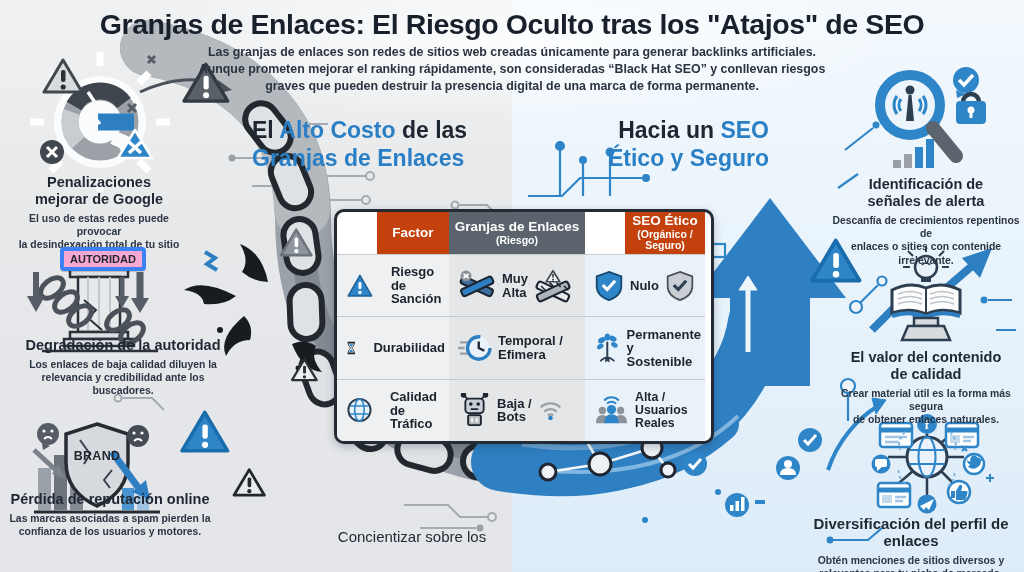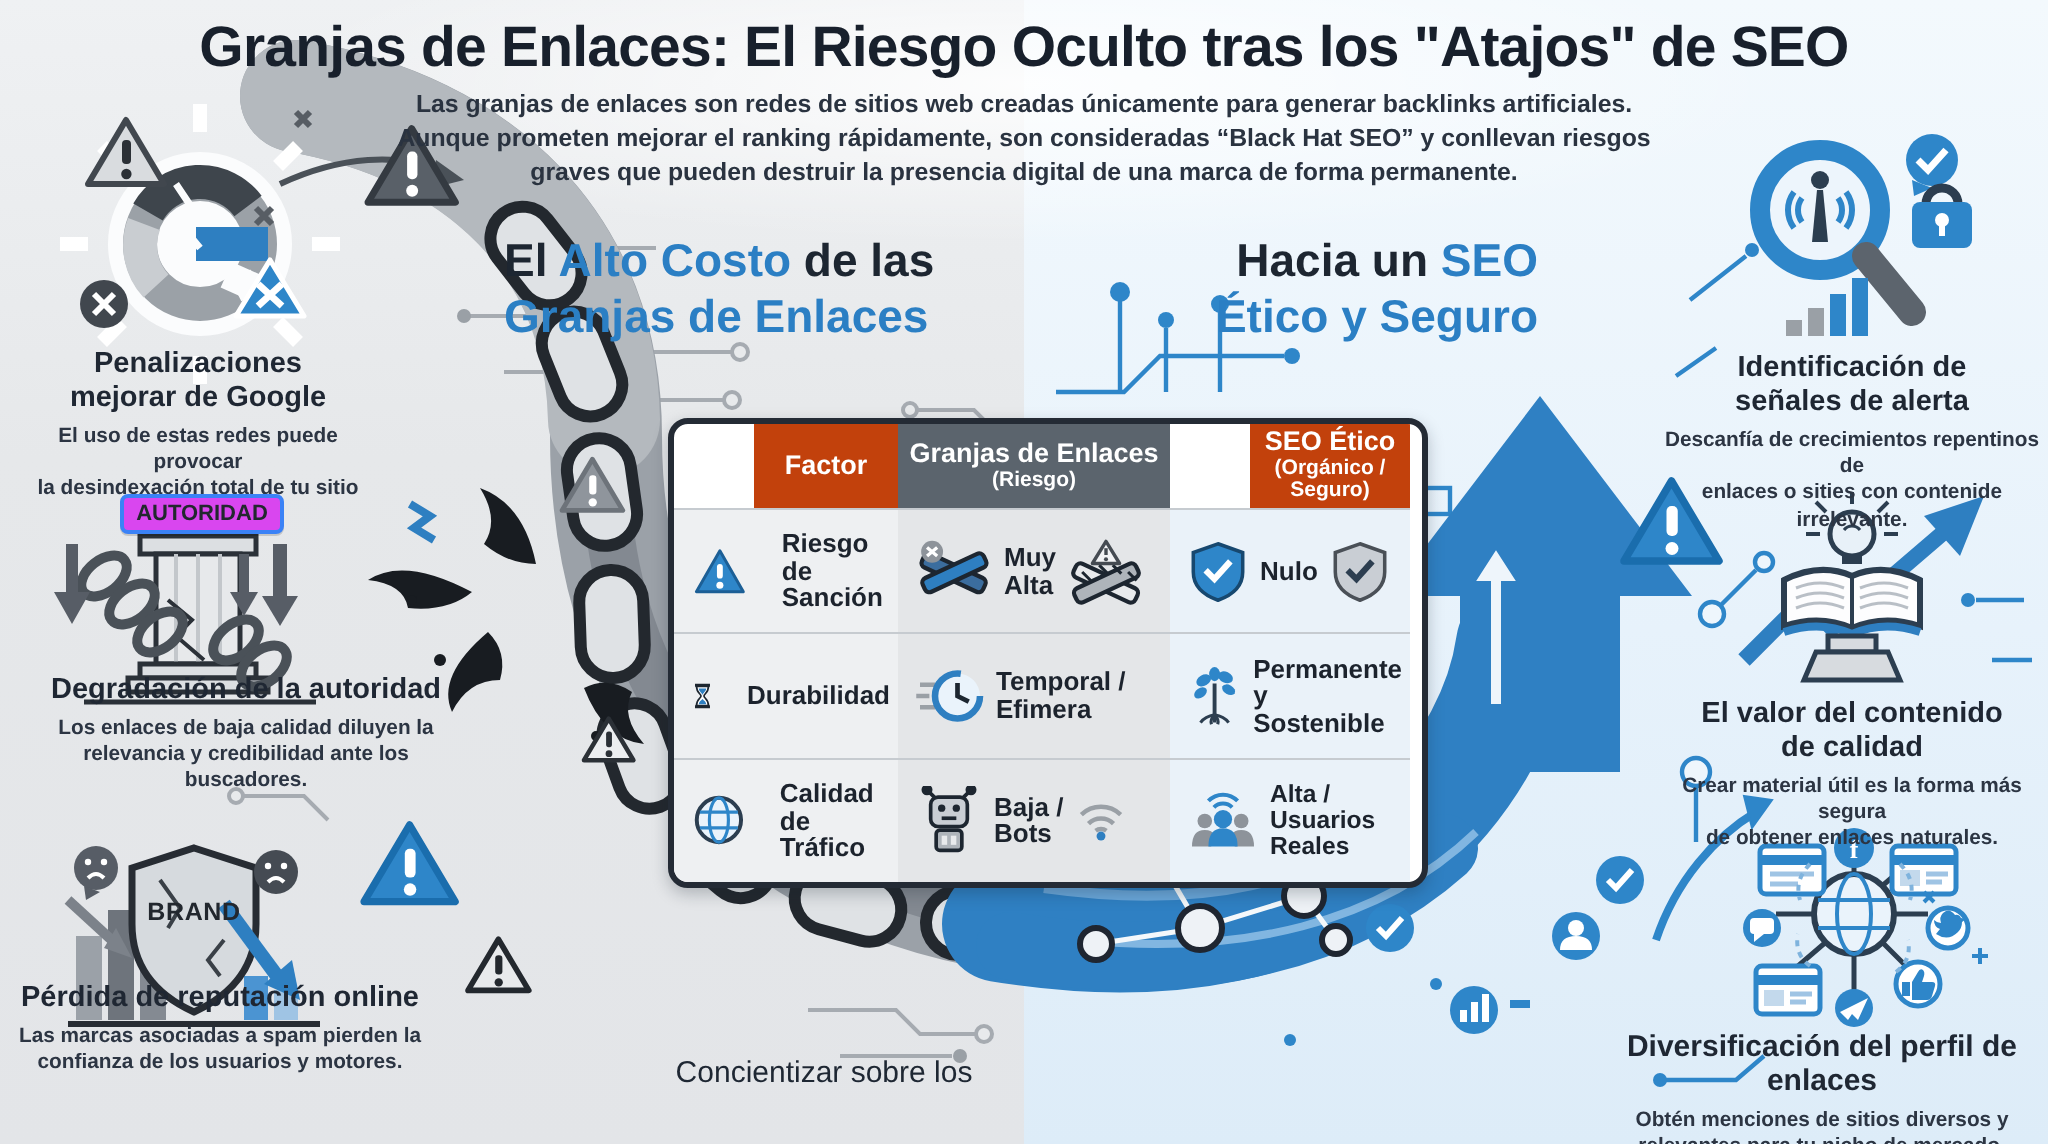--- a/index.html
+++ b/index.html
@@ -18,22 +18,22 @@
             font-size:12.4px;line-height:1.36;font-weight:600;color:#2a3340;}
   .h-left{position:absolute;left:252px;top:116px;width:246px;
           font-size:23px;font-weight:800;line-height:1.22;}
   .h-right{position:absolute;left:537px;top:116px;width:232px;text-align:right;
            font-size:23px;font-weight:800;line-height:1.22;}
   .hl-dark{color:#1d2631;} .hl-blue{color:#2b7fc4;}
   .side-item{position:absolute;text-align:center;}
   .si-title{font-weight:800;font-size:14.5px;line-height:1.16;color:#1f2733;white-space:pre-line;}
   .si-desc{font-weight:600;font-size:10.4px;line-height:1.28;color:#2c3543;margin-top:4px;white-space:pre-line;}
   .badge{position:absolute;font-weight:800;color:#22272e;text-align:center;}
-  .badge-aut{left:60px;top:247px;width:78px;padding:2px 0;font-size:11px;border:2px solid #3b82f6;
-             border-radius:4px;background:#d946ef;box-shadow:0 1px 0 rgba(0,0,0,.15);}
+  .badge-aut{left:60px;top:247px;width:78px;padding:2px 0;font-size:11px;border:4px solid #3b82f6;
+             border-radius:4px;background:#f9a8d4;box-shadow:0 1px 0 rgba(0,0,0,.15);}
   .badge-brand{left:67px;top:449px;width:60px;font-size:12.5px;letter-spacing:.3px;}
   .cmp-table{position:absolute;left:334px;top:209px;width:374px;height:229px;
              border:3px solid #242b35;border-radius:10px;overflow:hidden;background:#fff;
              display:grid;grid-template-columns:112px 136px 120px;grid-template-rows:42px 1fr 1fr 1fr;
              box-shadow:0 3px 8px rgba(20,30,45,.25);}
   .th{display:flex;flex-direction:column;align-items:center;justify-content:center;
       color:#fff;font-weight:700;font-size:13.5px;line-height:1.08;text-align:center;}
   .th .th-s{font-size:10.5px;font-weight:600;}
   .th.c1,.th.c3{background:#c2410c;margin-left:40px;} .th.c2{background:#5b646d;}
   .td{display:flex;align-items:center;gap:6px;padding:0 4px 0 9px;border-top:1px solid #c6cbd0;

